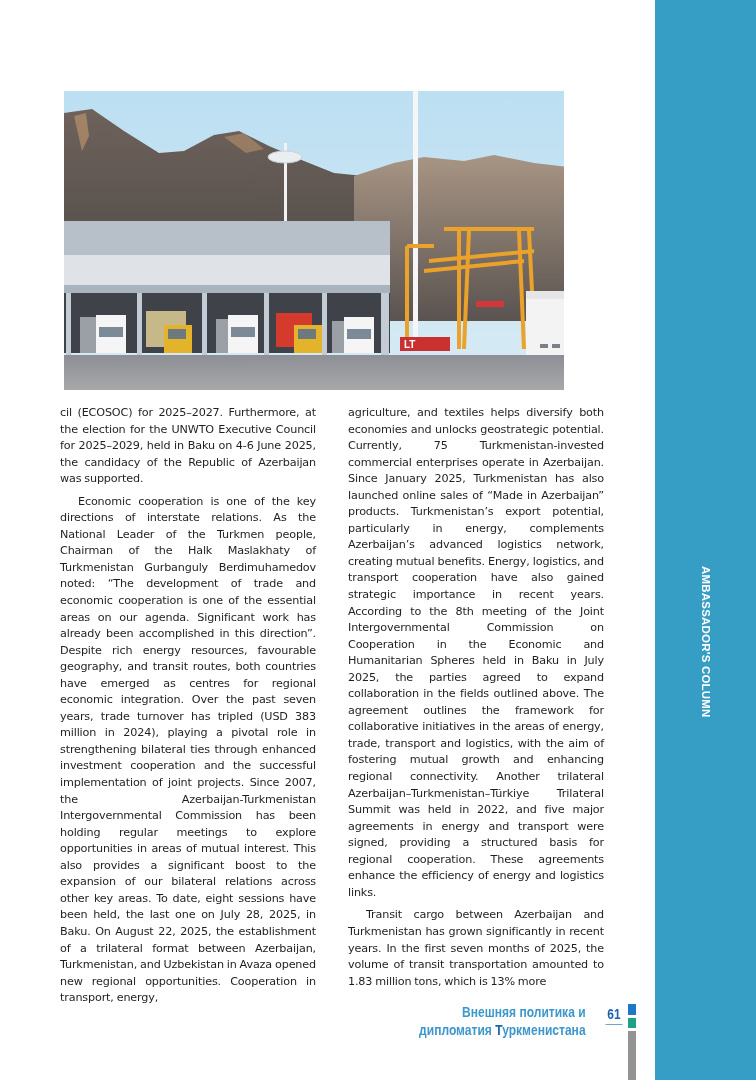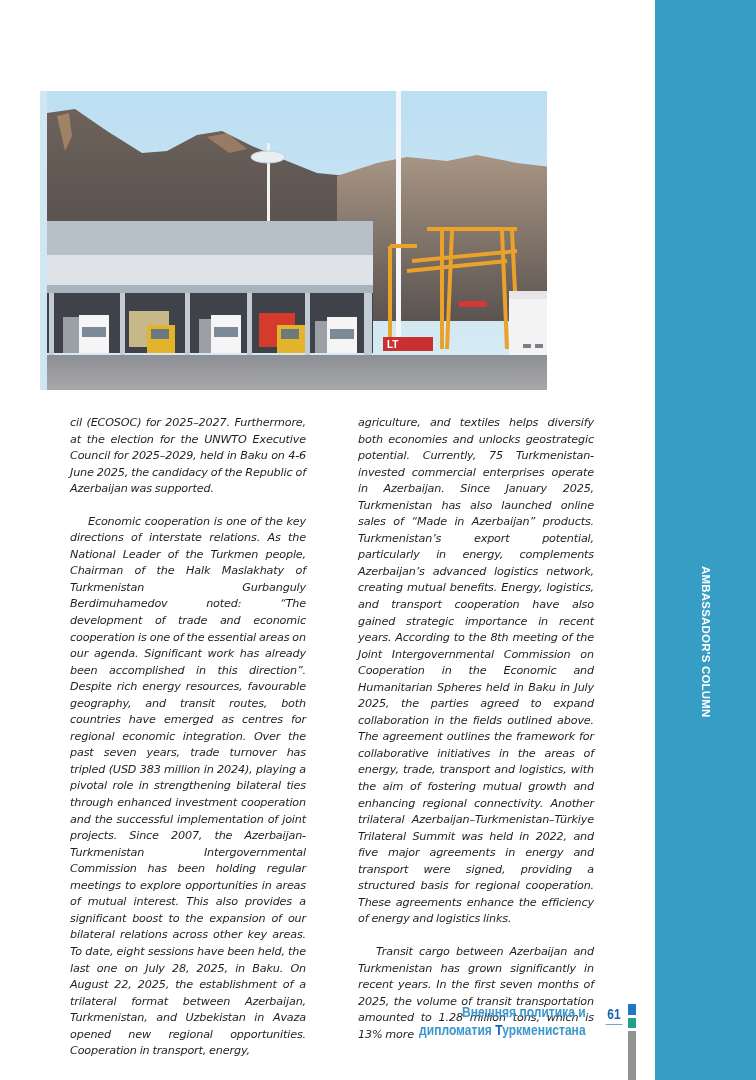--- a/index.html
+++ b/index.html
@@ -15,34 +15,34 @@
     }
     .sidebar-label {
       position: absolute; left: 694px; top: 566px; width: 24px; height: 150px;
       writing-mode: vertical-rl;
       font-family: "Liberation Sans", sans-serif;
       font-weight: 700; font-size: 11.5px; letter-spacing: 0.2px;
       color: #ffffff; white-space: nowrap; line-height: 24px;
       transform: scaleX(0.9);
     }
     .photo {
-      position: absolute; left: 40px; top: 91px; width: 500px; height: 299px;
-      overflow: hidden; background: #cfe6f3; padding-left: 7px;
+      position: absolute; left: 64px; top: 91px; width: 500px; height: 299px;
+      overflow: hidden; background: #cfe6f3;
     }
     .photo svg { display: block; }
     .col {
       position: absolute; top: 399px;
       font-family: "DejaVu Sans", sans-serif;
       font-size: 11.2px; line-height: 16.55px; color: #1f1f1f;
       text-align: justify; letter-spacing: -0.15px;
       word-spacing: -0.5px;
     }
     .col-left { left: 54px; width: 268px; }
     .col-right { left: 342px; width: 268px; }
-    .col p { margin: 16px; font-style: italic; }
+    .col p { margin: 6px; }
     .col p.indent { text-indent: 18px; }
     .footer-title {
       position: absolute; top: 1003px; right: 170px; text-align: right;
       font-family: "Liberation Sans", sans-serif; font-weight: 700;
       font-size: 14px; line-height: 18px; color: #3e97cc;
       transform: scaleX(0.86); transform-origin: right center;
       white-space: nowrap;
     }
     .footer-title .hl { color: #1b62ae; }
     .page-number {
@@ -157,21 +157,21 @@
     <line x1="520" y1="298" x2="576" y2="284" stroke="#d9b14a" stroke-width="2"></line>
   </svg>
 </div>
 
 <div class="col col-left">
   <p>cil (ECOSOC) for 2025–2027. Furthermore, at the election for the UNWTO Executive Council for 2025–2029, held in Baku on 4-6 June 2025, the candidacy of the Republic of Azerbaijan was supported.</p>
   <p class="indent">Economic cooperation is one of the key directions of interstate relations. As the National Leader of the Turkmen people, Chairman of the Halk Maslakhaty of Turkmenistan Gurbanguly Berdimuhamedov noted: “The development of trade and economic cooperation is one of the essential areas on our agenda. Significant work has already been accomplished in this direction”. Despite rich energy resources, favourable geography, and transit routes, both countries have emerged as centres for regional economic integration. Over the past seven years, trade turnover has tripled (USD 383 million in 2024), playing a pivotal role in strengthening bilateral ties through enhanced investment cooperation and the successful implementation of joint projects. Since 2007, the Azerbaijan-Turkmenistan Intergovernmental Commission has been holding regular meetings to explore opportunities in areas of mutual interest. This also provides a significant boost to the expansion of our bilateral relations across other key areas. To date, eight sessions have been held, the last one on July 28, 2025, in Baku. On August 22, 2025, the establishment of a trilateral format between Azerbaijan, Turkmenistan, and Uzbekistan in Avaza opened new regional opportunities. Cooperation in transport, energy,</p>
 </div>
 <div class="col col-right">
   <p>agriculture, and textiles helps diversify both economies and unlocks geostrategic potential. Currently, 75 Turkmenistan-invested commercial enterprises operate in Azerbaijan. Since January 2025, Turkmenistan has also launched online sales of “Made in Azerbaijan” products. Turkmenistan’s export potential, particularly in energy, complements Azerbaijan’s advanced logistics network, creating mutual benefits. Energy, logistics, and transport cooperation have also gained strategic importance in recent years. According to the 8th meeting of the Joint Intergovernmental Commission on Cooperation in the Economic and Humanitarian Spheres held in Baku in July 2025, the parties agreed to expand collaboration in the fields outlined above. The agreement outlines the framework for collaborative initiatives in the areas of energy, trade, transport and logistics, with the aim of fostering mutual growth and enhancing regional connectivity. Another trilateral Azerbaijan–Turkmenistan–Türkiye Trilateral Summit was held in 2022, and five major agreements in energy and transport were signed, providing a structured basis for regional cooperation. These agreements enhance the efficiency of energy and logistics links.</p>
-  <p class="indent">Transit cargo between Azerbaijan and Turkmenistan has grown significantly in recent years. In the first seven months of 2025, the volume of transit transportation amounted to 1.28 million tons, which is 13% more</p>
+  <p class="indent">Transit cargo between Azerbaijan and Turkmenistan has grown significantly in recent years. In the first seven months of 2025, the volume of transit transportation amounted to 1.83 million tons, which is 13% more</p>
 </div>
 
 <div class="footer-title">
   <div>Внешняя политика и</div>
   <div><span>дипломатия </span><span class="hl">Т</span><span>уркменистана</span></div>
 </div>
 <div class="page-number">61</div>
 <div class="bar bar-blue"></div>
 <div class="bar bar-teal"></div>
 <div class="bar bar-grey"></div>

